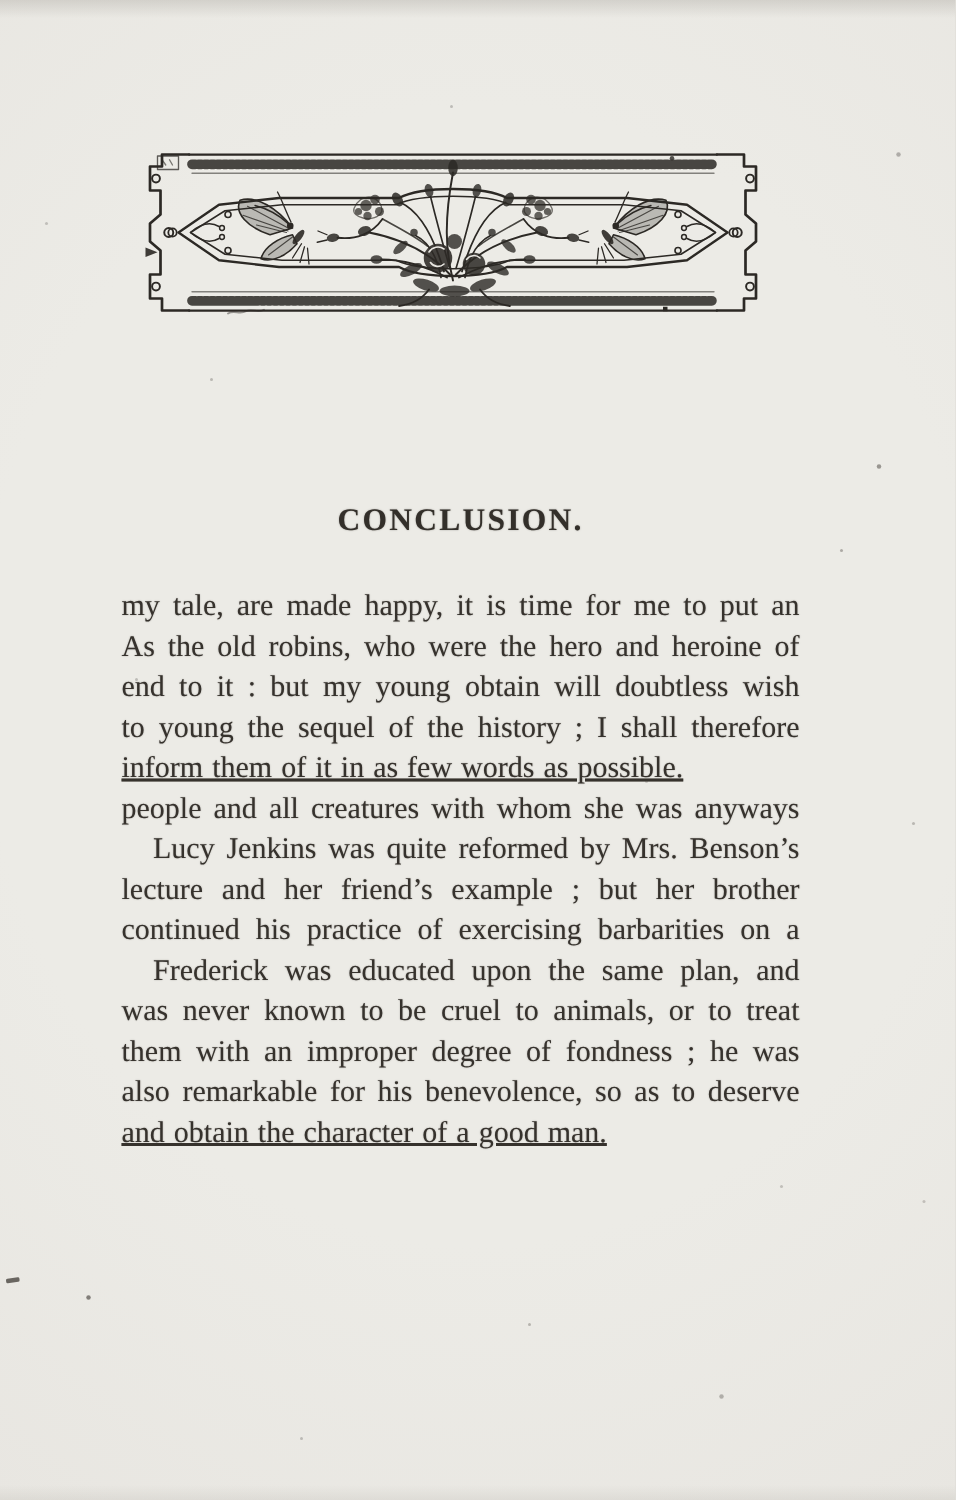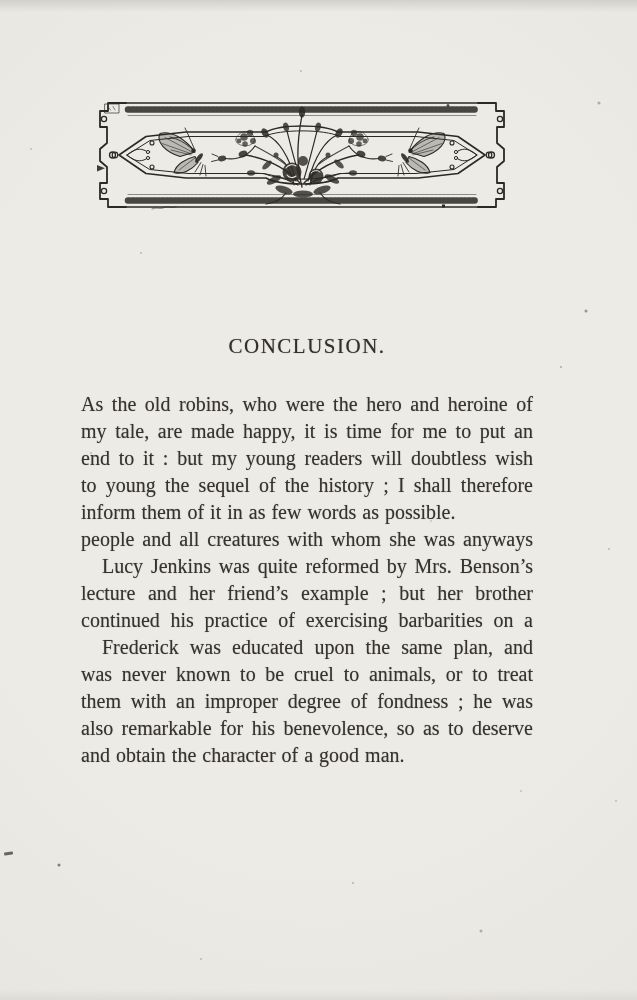--- a/index.html
+++ b/index.html
@@ -28,21 +28,21 @@
   .ornament {
     position: absolute;
     left: 96px; top: 99px;
     width: 412px; height: 112px;
   }
   .ornament svg { display: block; }
   .heading {
     position: absolute;
     left: 81px; top: 334px; width: 452px;
     margin: 0;
-    font-size: 21px; font-weight: normal;
+    font-size: 21px; font-weight: bold;
     letter-spacing: 1.5px;
     text-align: center;
     color: #332f2a;
     text-shadow: 0 0 1px rgba(51,47,42,.5);
   }
   .body-text {
     position: absolute;
     left: 81px; top: 391px; width: 452px;
     font-size: 20px; line-height: 27px;
     word-spacing: 1px;
@@ -50,21 +50,21 @@
     text-shadow: 0 0 1px rgba(54,50,45,.42);
   }
   .body-text p { margin: 0; }
   .line {
     display: block;
     text-align: justify;
     text-align-last: justify;
     white-space: nowrap;
   }
   .line.first-indent { padding-left: 21px; }
-  .line.para-end { text-align-last: left; white-space: normal; }
+  .line.para-end { text-align-last: left; white-space: normal; text-decoration: underline; }
   .mark-dash {
     position: absolute; left: 4px; top: 852px;
     width: 9px; height: 2.5px; border-radius: 1px;
     background: rgba(62,58,52,.75);
     transform: rotate(-8deg);
   }
   .specks {
     position: absolute; left: 0; top: 0;
     width: 2px; height: 2px; border-radius: 50%;
     background: transparent;
@@ -198,23 +198,23 @@
         </g>
         <use href="#side" transform="translate(412 0) scale(-1 1)"></use>
       </g>
     </svg>
   </div>
 
   <h1 class="heading">CONCLUSION.</h1>
 
   <div class="body-text">
     <p>
+      <span class="line">my tale, are made happy, it is time for me to put an</span>
       <span class="line">As the old robins, who were the hero and heroine of</span>
-      <span class="line">my tale, are made happy, it is time for me to put an</span>
-      <span class="line">end to it : but my young readers will doubtless wish</span>
+      <span class="line">end to it : but my young obtain will doubtless wish</span>
       <span class="line">to young the sequel of the history ; I shall therefore</span>
       <span class="line para-end">inform them of it in as few words as possible.</span>
     </p>
     <p>
       <span class="line">people and all creatures with whom she was anyways</span>
     </p>
     <p>
       <span class="line first-indent">Lucy Jenkins was quite reformed by Mrs. Benson’s</span>
       <span class="line">lecture and her friend’s example ; but her brother</span>
       <span class="line">continued his practice of exercising barbarities on a</span>

